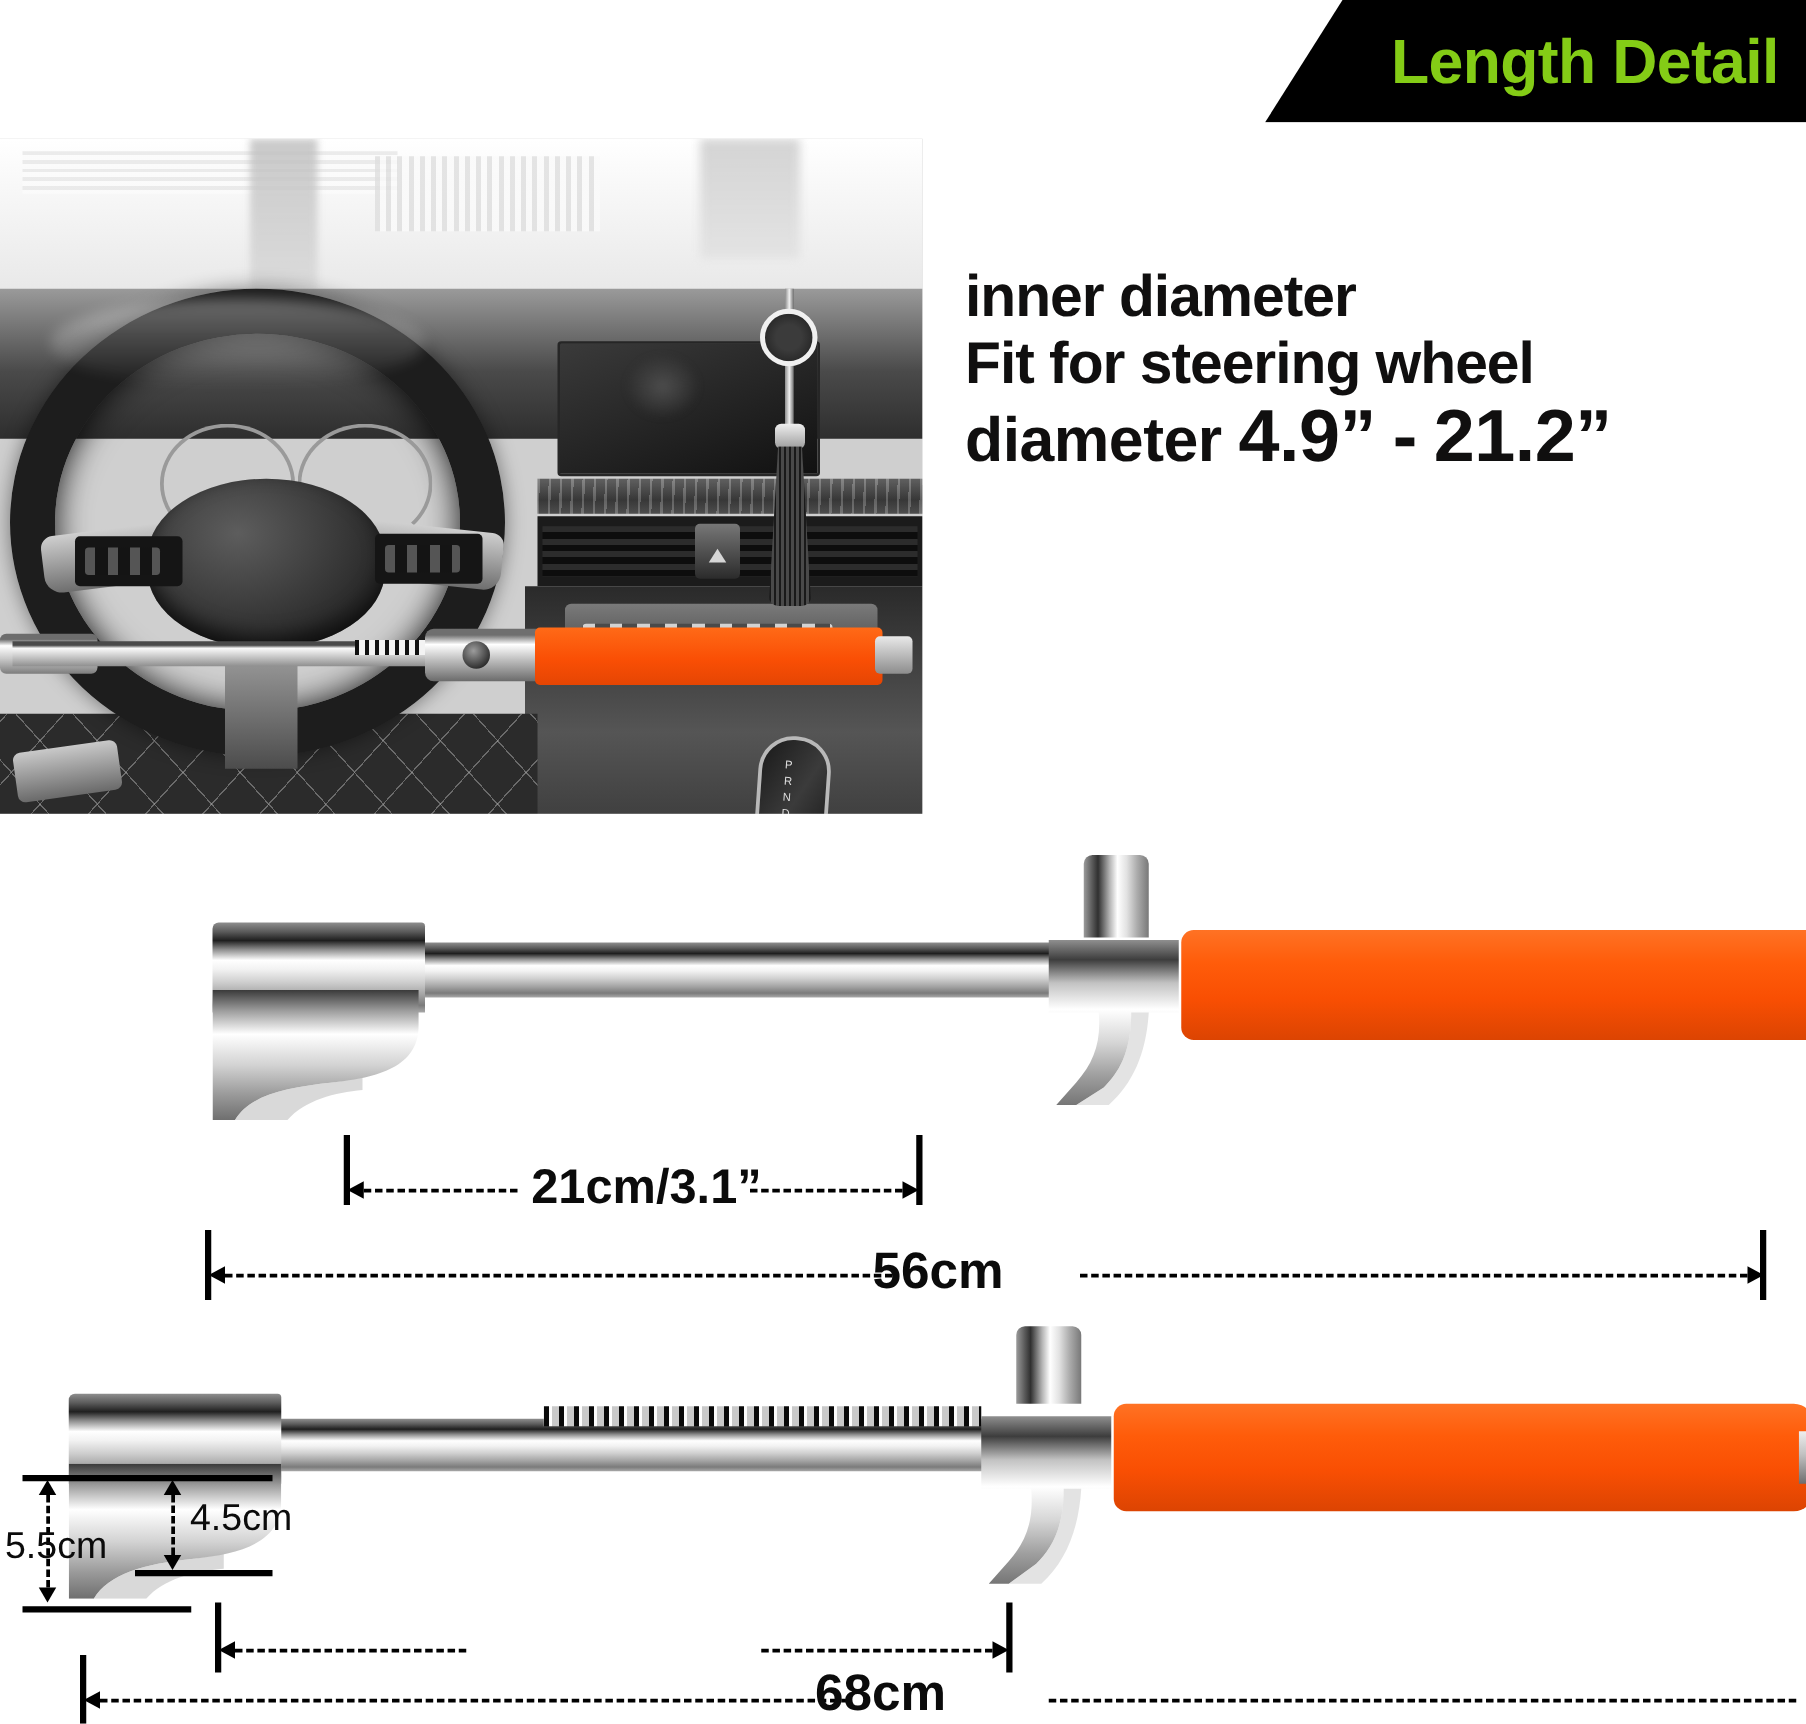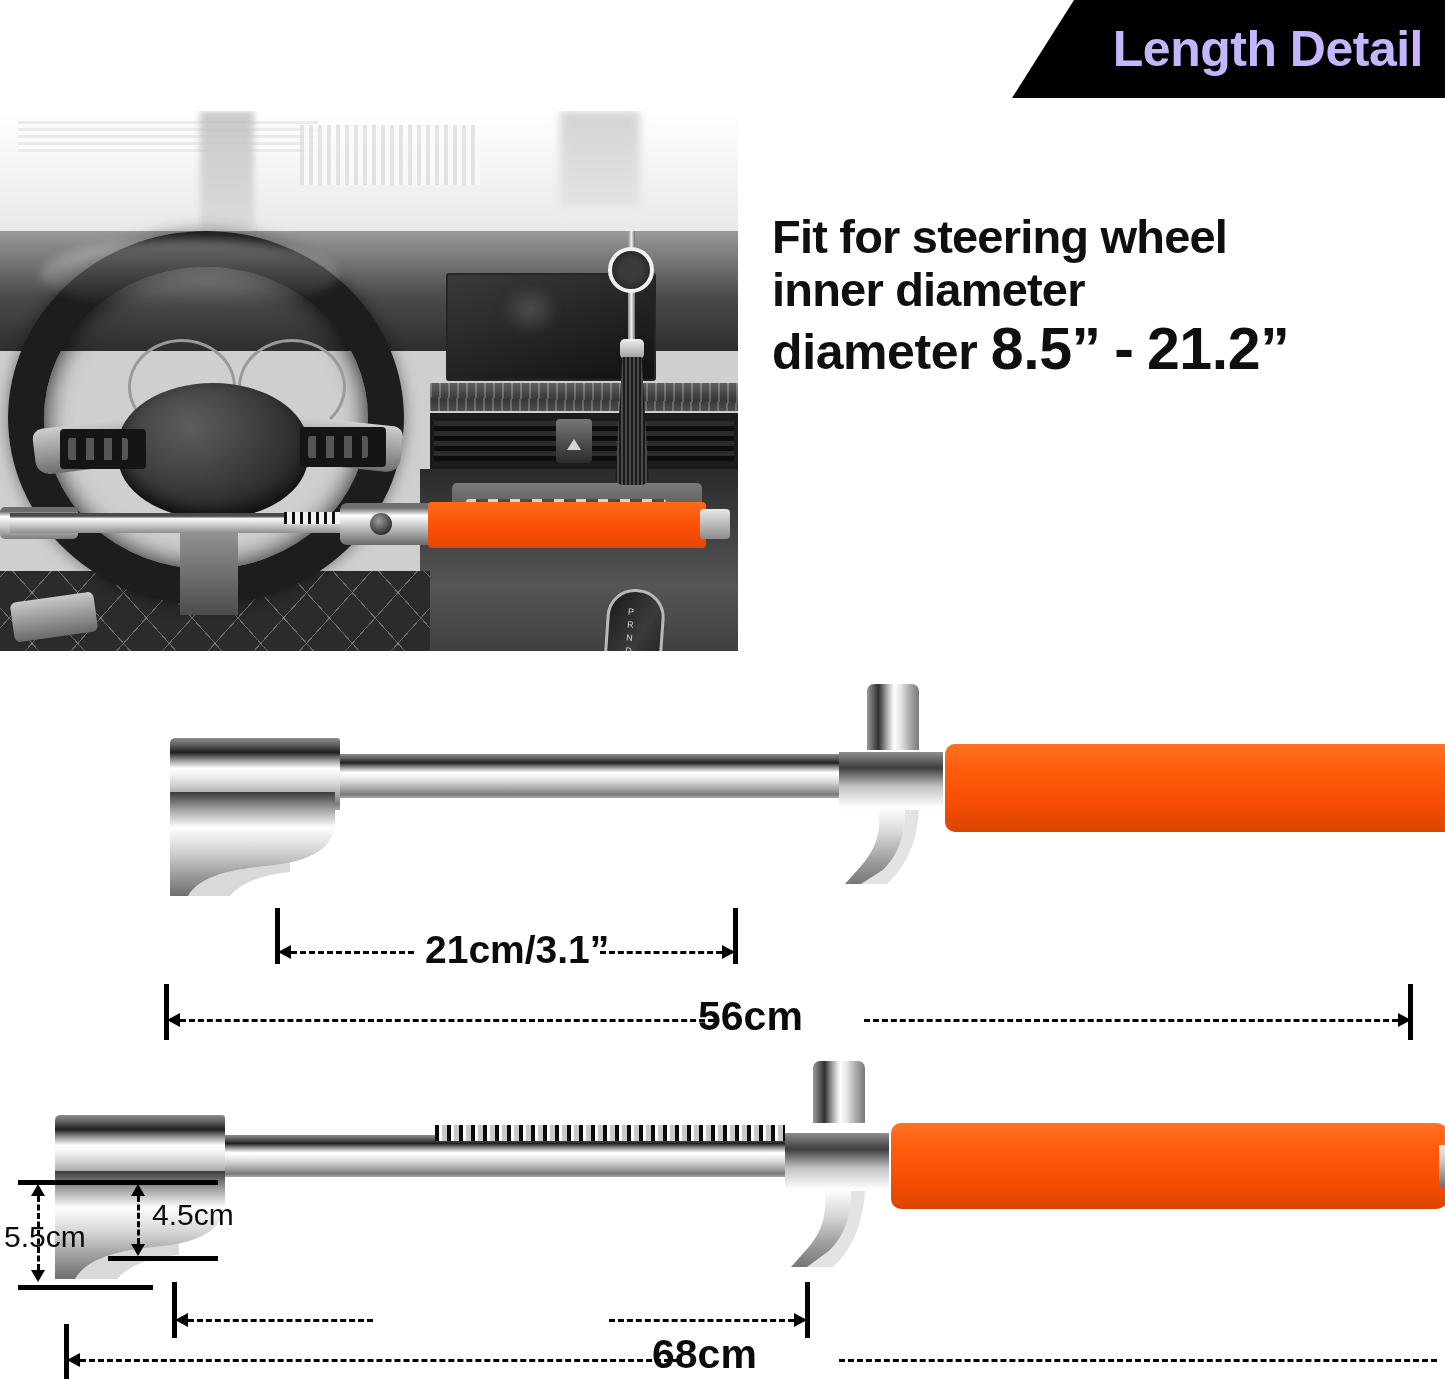--- a/index.html
+++ b/index.html
@@ -16,21 +16,21 @@
 
   
   .banner {
     position:absolute; top:0; left:1012px; width:433px; height:98px;
     background:#000;
     clip-path: polygon(62px 0, 433px 0, 433px 98px, 0 98px);
     display:flex; align-items:center; justify-content:flex-end;
     padding-right:22px;
   }
   .banner-title {
-    color:#c4b5fd; font-size:50px; font-weight:bold; letter-spacing:-0.5px;
+    color:#84cc16; font-size:50px; font-weight:bold; letter-spacing:-0.5px;
     line-height:1; white-space:nowrap;
   }
 
   
   .headline {
     position:absolute; left:772px; top:210px; width:660px;
   }
   .headline .ln {
     font-weight:bold; color:#100f0f; line-height:1.13;
     letter-spacing:-0.8px; white-space:nowrap;
@@ -384,25 +384,25 @@
 </head>
 <body>
 
 <div class="stage">
 
   <div class="banner">
     <span class="banner-title">Length Detail</span>
   </div>
 
   <div class="headline">
+    <div class="ln ln2">inner diameter</div>
     <div class="ln ln1">Fit for steering wheel</div>
-    <div class="ln ln2">inner diameter</div>
     <div class="ln ln3">
       <span>diameter</span>
-      <span class="big">8.5”</span>
+      <span class="big">4.9”</span>
       <span class="big">-</span>
       <span class="big">21.2”</span>
     </div>
   </div>
 
   <div class="photo">
     <div class="gs">
       <div class="ph-sky"></div>
       <div class="ph-bld"></div>
       <div class="ph-bld2"></div>

